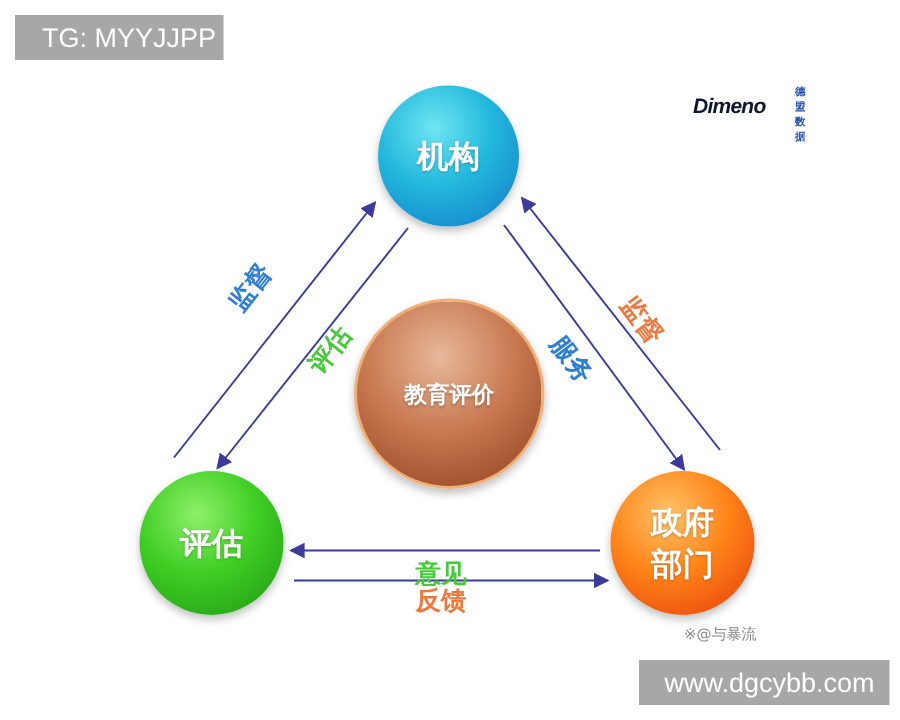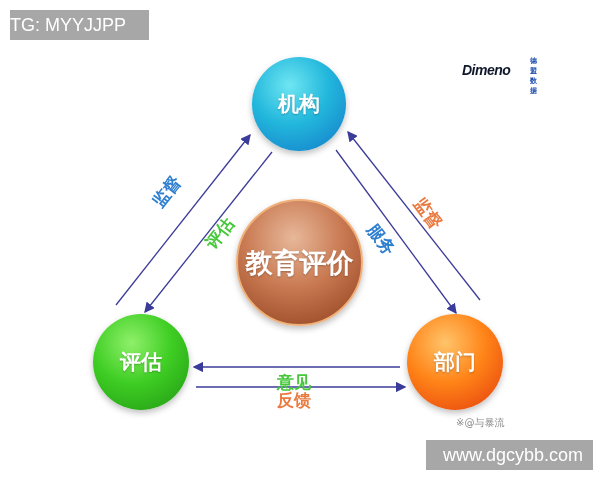--- a/index.html
+++ b/index.html
@@ -1,28 +1,28 @@
 <!DOCTYPE html>
 <html><head>
 <meta charset="utf-8">
 <style>
   html, body { margin:0; padding:0; }
   body { width:600px; height:480px; background:#ffffff; position:relative; overflow:hidden;
          font-family:"DejaVu Sans", sans-serif; }
   .wm { position:absolute; background:#a7a7a7; color:#fff; font-family:"Liberation Sans", sans-serif; }
-  .wm-top { left:10px; top:10px; width:139px; height:30px; line-height:30px; font-size:18px; padding-left:0; box-sizing:border-box; }
+  .wm-top { left:10px; top:10px; width:139px; height:30px; line-height:30px; font-size:18px; padding-left:18px; box-sizing:border-box; }
   .wm-bot { left:426px; top:440px; width:167px; height:30px; line-height:30px; font-size:18px; padding-left:17px; box-sizing:border-box; }
   .logo { position:absolute; left:462px; top:56px; width:60px; height:20px; }
   .logo .cn { position:absolute; left:24px; top:0; font-size:7px; color:#1f4fb0; font-weight:bold;margin-left:44px; }
   .logo .en { position:absolute; left:0; top:6px; font-size:14px; color:#0f172a; font-style:italic; font-weight:bold; font-family:"Liberation Sans", sans-serif; letter-spacing:-0.5px; }
   .node { position:absolute; border-radius:50%; display:flex; align-items:center; justify-content:center;
           text-align:center; color:#fff; font-weight:bold; font-size:21px; line-height:28px;
           text-shadow:0 1px 2px rgba(0,0,0,0.25); box-shadow:0 3px 6px rgba(0,0,0,0.25); }
   .n-top { left:252px; top:57px; width:94px; height:94px; background:radial-gradient(circle at 40% 30%, #6ee6f2 0%, #22b7dc 45%, #1378c8 100%); }
-  .n-center { left:236px; top:199px; width:127px; height:127px; font-size:27px;
+  .n-center { left:236px; top:199px; width:127px; height:127px; font-size:15px;
               background:radial-gradient(circle at 45% 30%, #e7b89a 0%, #c97a52 45%, #8e3f1c 100%); border:2px solid #f0b07a; box-sizing:border-box; }
   .n-left { left:93px; top:314px; width:96px; height:96px; background:radial-gradient(circle at 40% 30%, #8ff06a 0%, #3fce24 45%, #1f9612 100%); }
   .n-right { left:407px; top:314px; width:96px; height:96px; background:radial-gradient(circle at 40% 30%, #ffc46a 0%, #ff8418 45%, #e33a0c 100%); }
   svg.lines { position:absolute; left:0; top:0; }
   .lbl { position:absolute; font-weight:bold; font-size:17px; white-space:nowrap; }
   .blue { color:#2f7fd0; } .green { color:#46c83a; } .orange { color:#ea7a40; }
   .credit { position:absolute; left:456px; top:416px; font-size:10px; color:#8a8a8a; }
 </style>
 </head>
 <body>
@@ -65,20 +65,21 @@
 </div>
 
 <div class="node n-left">
   <div>
       <div>评估</div>
     </div>
 </div>
 
 <div class="node n-right">
   <div>
+      <div>政府</div>
   <div>部门</div>
     </div>
 </div>
 
 <div class="lbl blue" style="left:150px;top:180px;transform:rotate(-52deg);">监督</div>
 <div class="lbl green" style="left:203px;top:222px;transform:rotate(-52deg);">评估</div>
 <div class="lbl blue" style="left:364px;top:228px;transform:rotate(53deg);">服务</div>
 <div class="lbl orange" style="left:411px;top:202px;transform:rotate(53deg);">监督</div>
 <div class="lbl orange" style="left:277px;top:344px;margin-top:45px;">反馈</div>
 <div class="lbl green" style="left:277px;top:371px;">意见</div>

